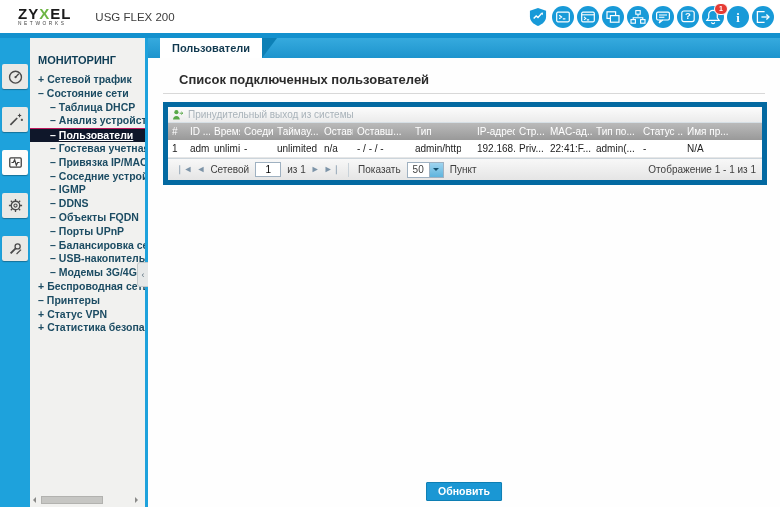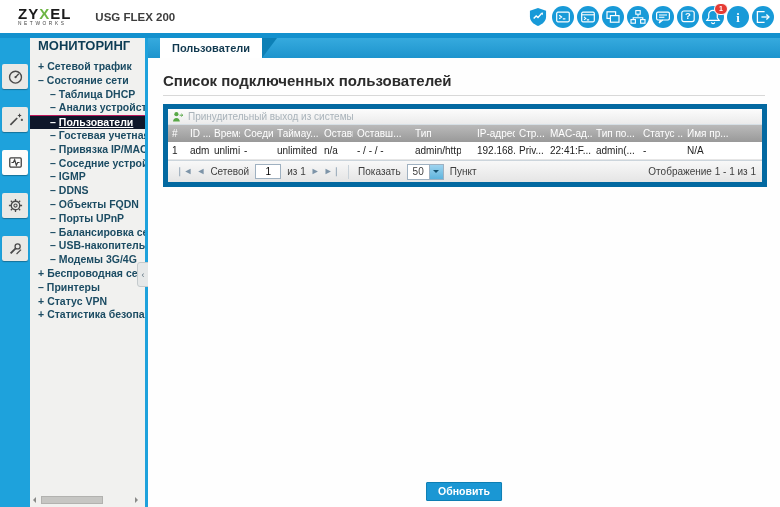--- a/index.html
+++ b/index.html
@@ -5,21 +5,21 @@
   html,body{margin:0;padding:0;overflow:hidden;}
   .stage{position:relative;width:780px;height:507px;background:#fff;
          font-family:"Liberation Sans",sans-serif;overflow:hidden;}
 
   
   .hdr{height:33px;display:flex;align-items:center;padding:0 6px 0 18px;background:#fff;}
   .brand{line-height:1;margin-right:24px;cursor:default;}
   .brand .big{font-size:15px;font-weight:bold;letter-spacing:1px;color:#1b1b1b;}
   .brand .big .gx{color:#6db544;}
   .brand .nw{font-size:4.8px;letter-spacing:2.6px;color:#444;margin-top:1px;}
-  .devname{font-size:11.5px;font-weight:bold;color:#3d3d3d;text-align:right;}
+  .devname{font-size:11.5px;font-weight:normal;color:#3d3d3d;text-align:right;}
   .hicons{margin-left:auto;display:flex;align-items:center;gap:3px;}
   .hicon{width:22px;height:22px;border-radius:50%;background:#189ad8;display:flex;
          align-items:center;justify-content:center;position:relative;cursor:pointer;flex:none;}
   .hicon.noring{background:transparent;border-radius:0;}
   .badge{position:absolute;top:-3px;right:-4px;min-width:10px;height:10px;border-radius:6px;
          background:#e63c35;color:#fff;font-size:7px;font-weight:bold;display:flex;
          align-items:center;justify-content:center;padding:0 1px;border:1px solid #fff;}
   .bluebar{height:5px;background:#1391ce;}
 
   
@@ -27,21 +27,21 @@
 
   
   .sidebar{position:relative;width:148px;flex:none;background:#1ea2dc;}
   .rail{position:absolute;left:0;top:0;width:30px;}
   .rbtn{width:26px;height:25px;margin:0 0 18px 2px;background:#e9e9e6;border-radius:2px;
         display:flex;align-items:center;justify-content:center;cursor:pointer;
         box-shadow:0 1px 1px rgba(0,0,0,.3);}
   .rbtn:first-child{margin-top:26px;}
   .rbtn.active{background:#fcfcfb;}
   .tree{position:absolute;left:30px;top:0;bottom:0;width:115px;background:#f1f1ef;overflow:hidden;}
-  .tree-title{font-size:13px;font-weight:bold;color:#0e3d55;margin:0 0 7px 8px;white-space:nowrap;}
+  .tree-title{font-size:11px;font-weight:bold;color:#0e3d55;margin:16px 0 7px 8px;white-space:nowrap;}
   .titem{font-size:10.5px;font-weight:bold;color:#1c4c63;line-height:13.8px;height:13.8px;
          padding-left:8px;white-space:nowrap;overflow:hidden;cursor:pointer;}
   .titem.sub{padding-left:20px;font-weight:bold;}
   .titem .tprefix{display:inline-block;margin-right:3px;}
   .titem.selected{background:#0f172a;color:#fff;border-top:1px solid #be185d;
                   box-sizing:border-box;text-decoration:underline;}
   .collapse{position:absolute;right:-1px;top:224px;width:10px;height:23px;background:#e6e8e8;
             border:1px solid #c4cacc;border-radius:3px 0 0 3px;display:flex;align-items:center;
             justify-content:center;font-size:9px;color:#5f7480;cursor:pointer;}
   .hscroll{position:absolute;left:3px;right:7px;bottom:2px;height:10px;display:flex;align-items:center;}
@@ -53,21 +53,21 @@
           border:1px solid #b2b2af;box-sizing:border-box;cursor:pointer;}
 
   
   .content{flex:1;position:relative;background:#fefefe;overflow:hidden;}
   .tabbar{height:20px;background:linear-gradient(180deg,#36aade,#1d94cd);display:flex;
           align-items:stretch;padding-left:12px;}
   .tab{background:#fff;padding:0 12px;font-size:11px;font-weight:bold;color:#123a50;
        display:flex;align-items:center;min-width:66px;cursor:pointer;}
   .tabfold{width:0;height:0;border-top:20px solid #0d80b6;border-right:15px solid transparent;}
   .main{padding:14px 15px 0 15px;}
-  .ptitle{font-size:15px;font-weight:bold;color:#2c2c2c;margin:0 0 6px 0;}
+  .ptitle{font-size:13px;font-weight:bold;color:#2c2c2c;margin:0 0 6px 16px;}
   .rule{border-bottom:1px solid #d8d8d8;margin-bottom:8px;}
 
   
   .gridbox{width:594px;border:5px solid #0369a1;background:#fff;}
   .gtoolbar{height:15px;background:linear-gradient(#fcfcfc,#ebebeb);border-bottom:1px solid #d6dfe5;
             display:flex;align-items:center;padding-left:4px;}
   .toolbtn{display:flex;align-items:center;gap:4px;font-size:10px;color:#a9b3ba;cursor:default;}
   .grow{display:flex;align-items:stretch;}
   .grow.head{background:linear-gradient(#bababa,#999);color:#fff;}
   .grow.head>*{font-size:10px;font-weight:normal;}

